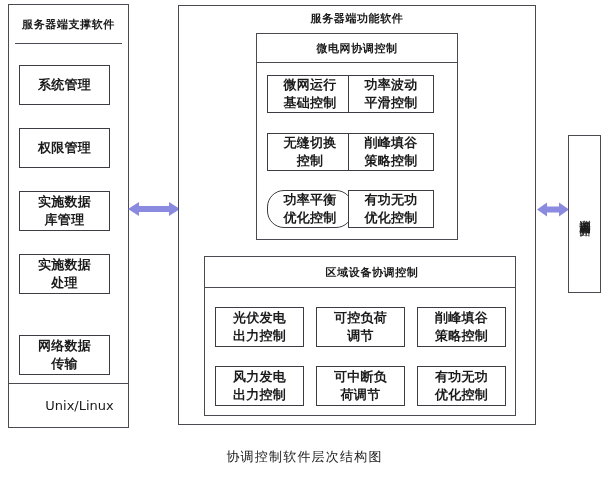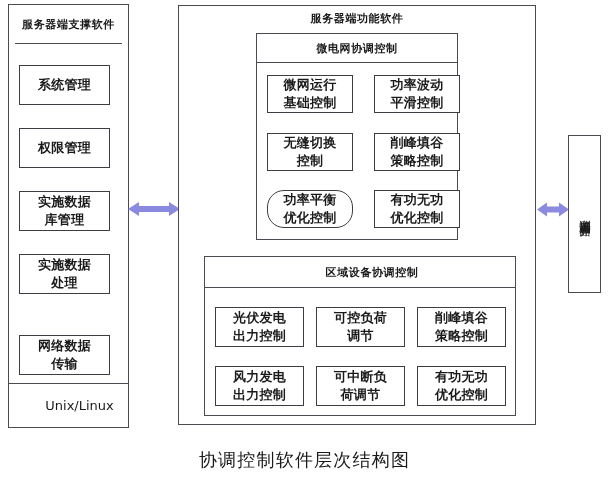--- a/index.html
+++ b/index.html
@@ -63,21 +63,21 @@
   #mid-panel { left: 178px; top: 5px; width: 358px; height: 420px; }
   #mid-title { left: 178px; top: 5px; width: 358px; height: 26px; }
 
   
   #mg-group { left: 256px; top: 33px; width: 202px; height: 207px; }
   #mg-title { left: 256px; top: 33px; width: 202px; height: 30px; }
   #mg-title-rule { position:absolute; left: 256px; top: 62px; width: 202px; height: 0;
                    border-top: 1.5px solid #4a4a50; }
   .mg-box { width: 86px; height: 38px; }
   .mg-col-a { left: 251px; margin-left: 16px; }
-  .mg-col-b { left: 374px; }
+  .mg-col-b { left: 348px; }
 
   
   #ad-group { left: 204px; top: 256px; width: 312px; height: 160px; }
   #ad-title { left: 204px; top: 256px; width: 312px; height: 32px; padding-left: 24px; }
   #ad-title-rule { position:absolute; left: 204px; top: 287px; width: 312px; height: 0;
                    border-top: 1.5px solid #4a4a50; }
   .ad-box { width: 89px; height: 40px; }
   .ad-col-a { left: 215px; }
   .ad-col-b { left: 316px; }
   .ad-col-c { left: 417px; }
@@ -91,21 +91,21 @@
     font-size: 11.5px; font-weight: normal; letter-spacing: 1px;
   }
 
   
   .arrow-wrap { position: absolute; }
   .arrow-wrap svg { display: block; }
 
   
   #caption {
     position: absolute; left: 0; top: 448px; width: 609px;
-    text-align: center; font-size: 18px; letter-spacing: 1.2px;
+    text-align: center; font-size: 13px; letter-spacing: 1.2px;
     font-family: "DejaVu Sans", "Liberation Sans", sans-serif;
     color: #1a1a1a;
   }
 </style>
 </head>
 <body>
 
 <div class="panel" id="left-panel"></div>
 <div class="hdr" id="left-title">服务器端支撑软件</div>
 <div id="left-title-rule"></div>

